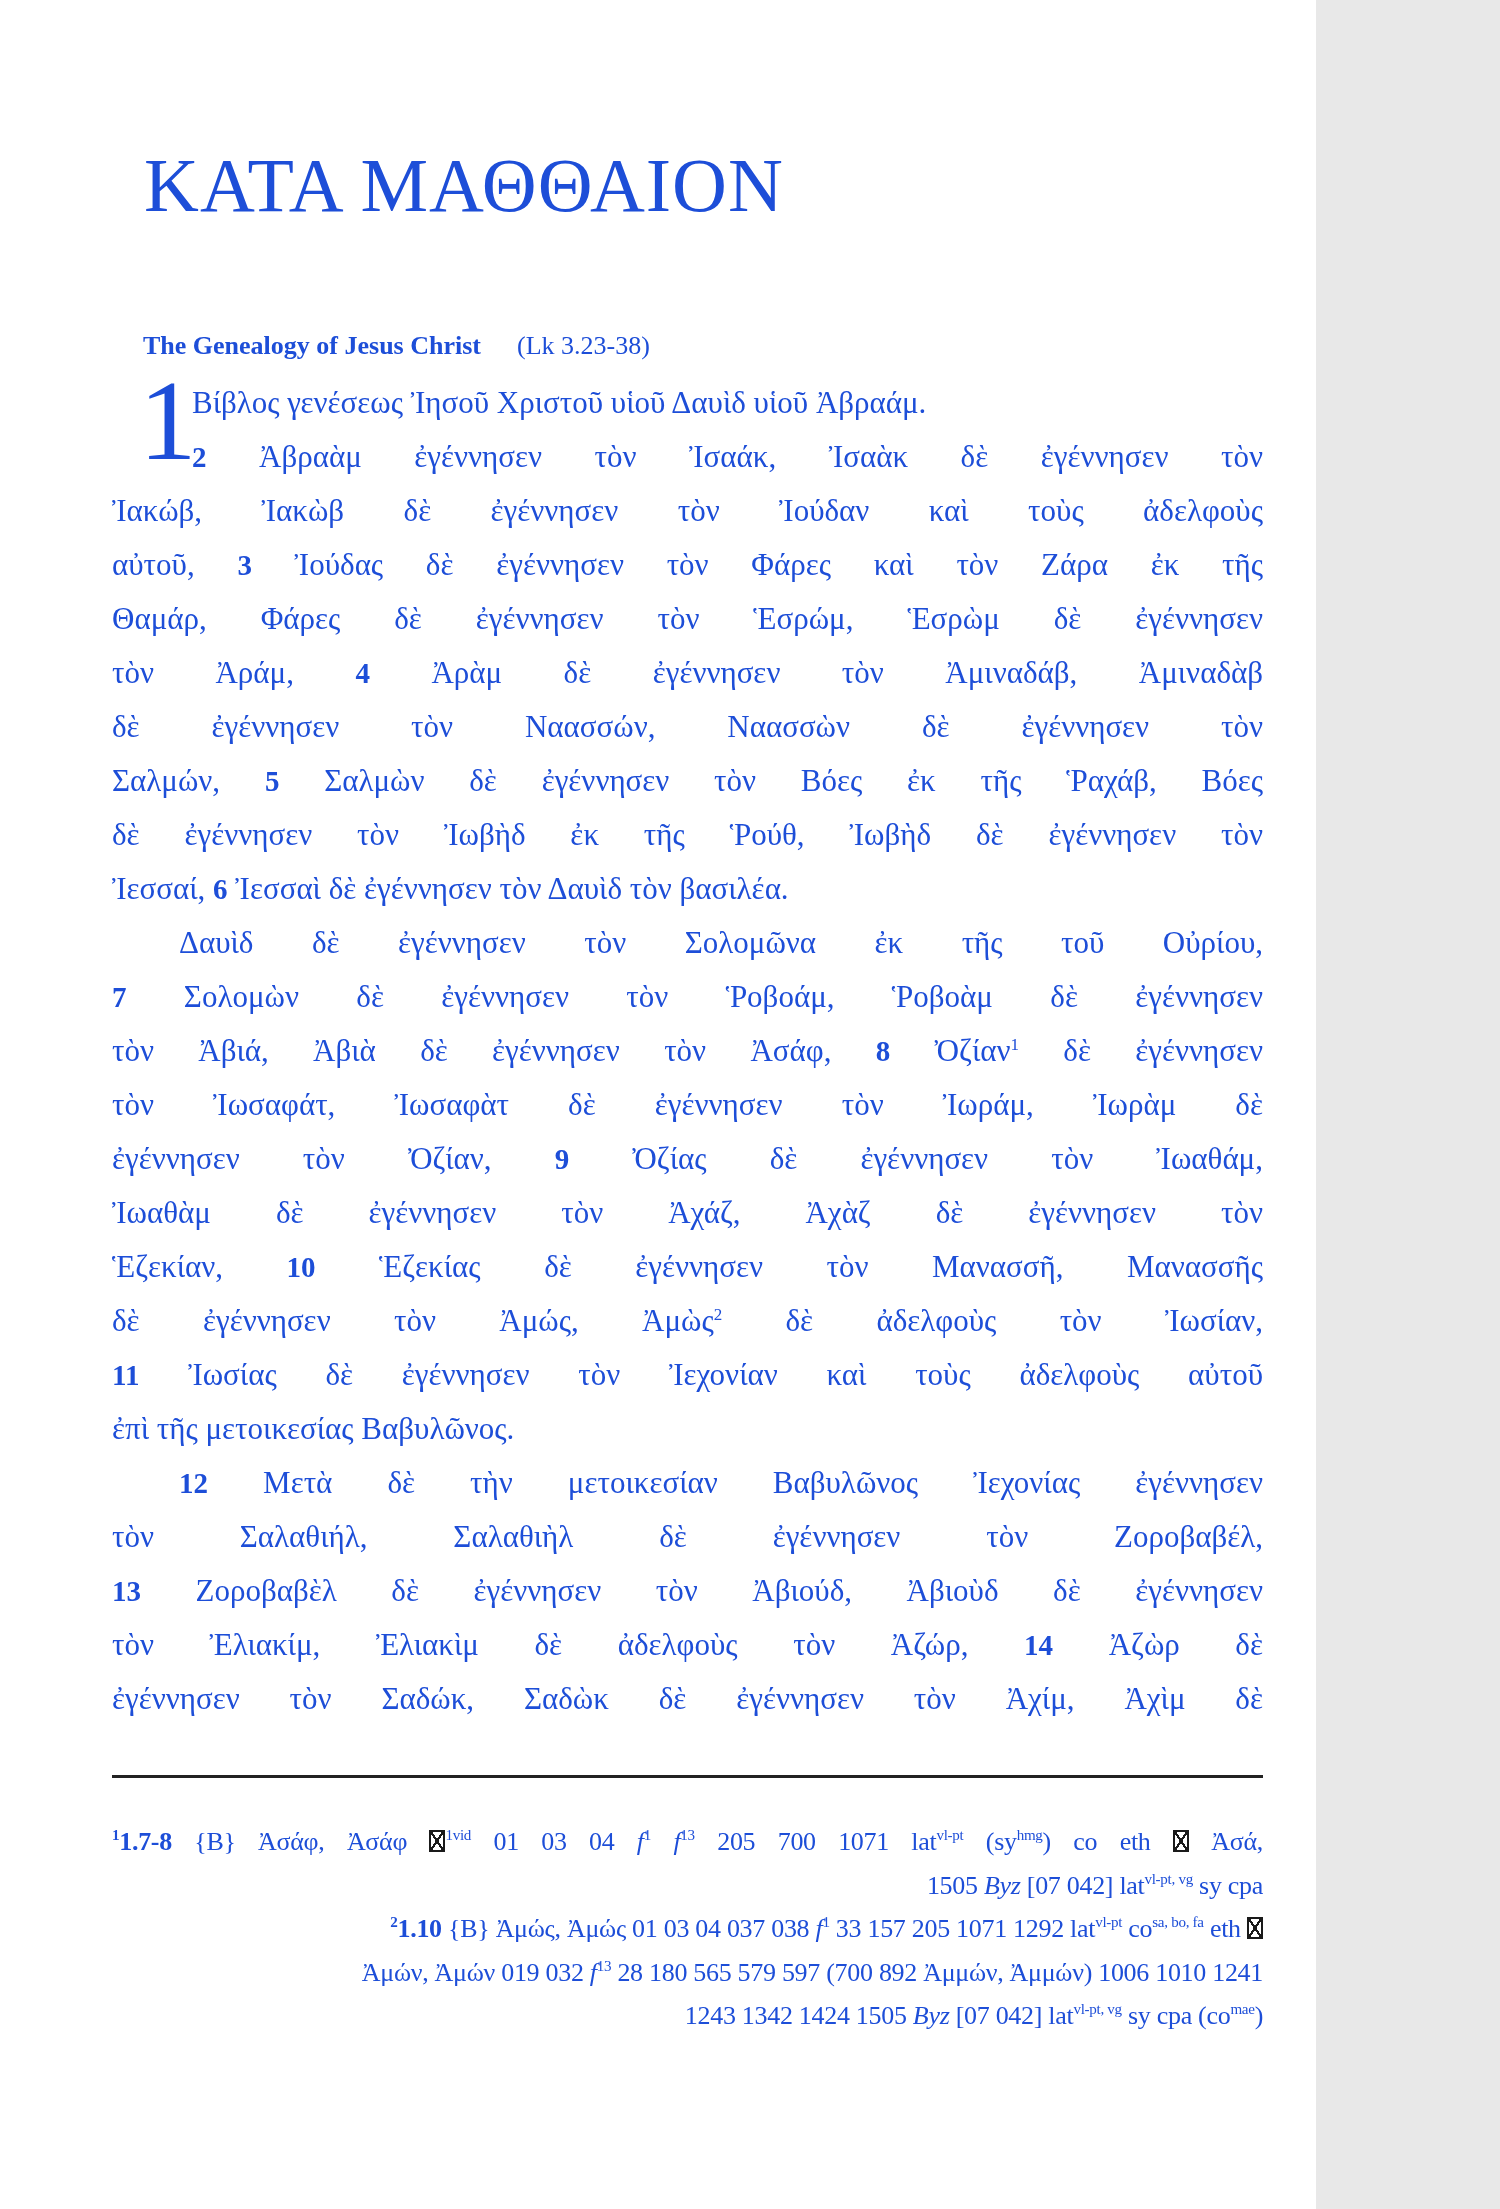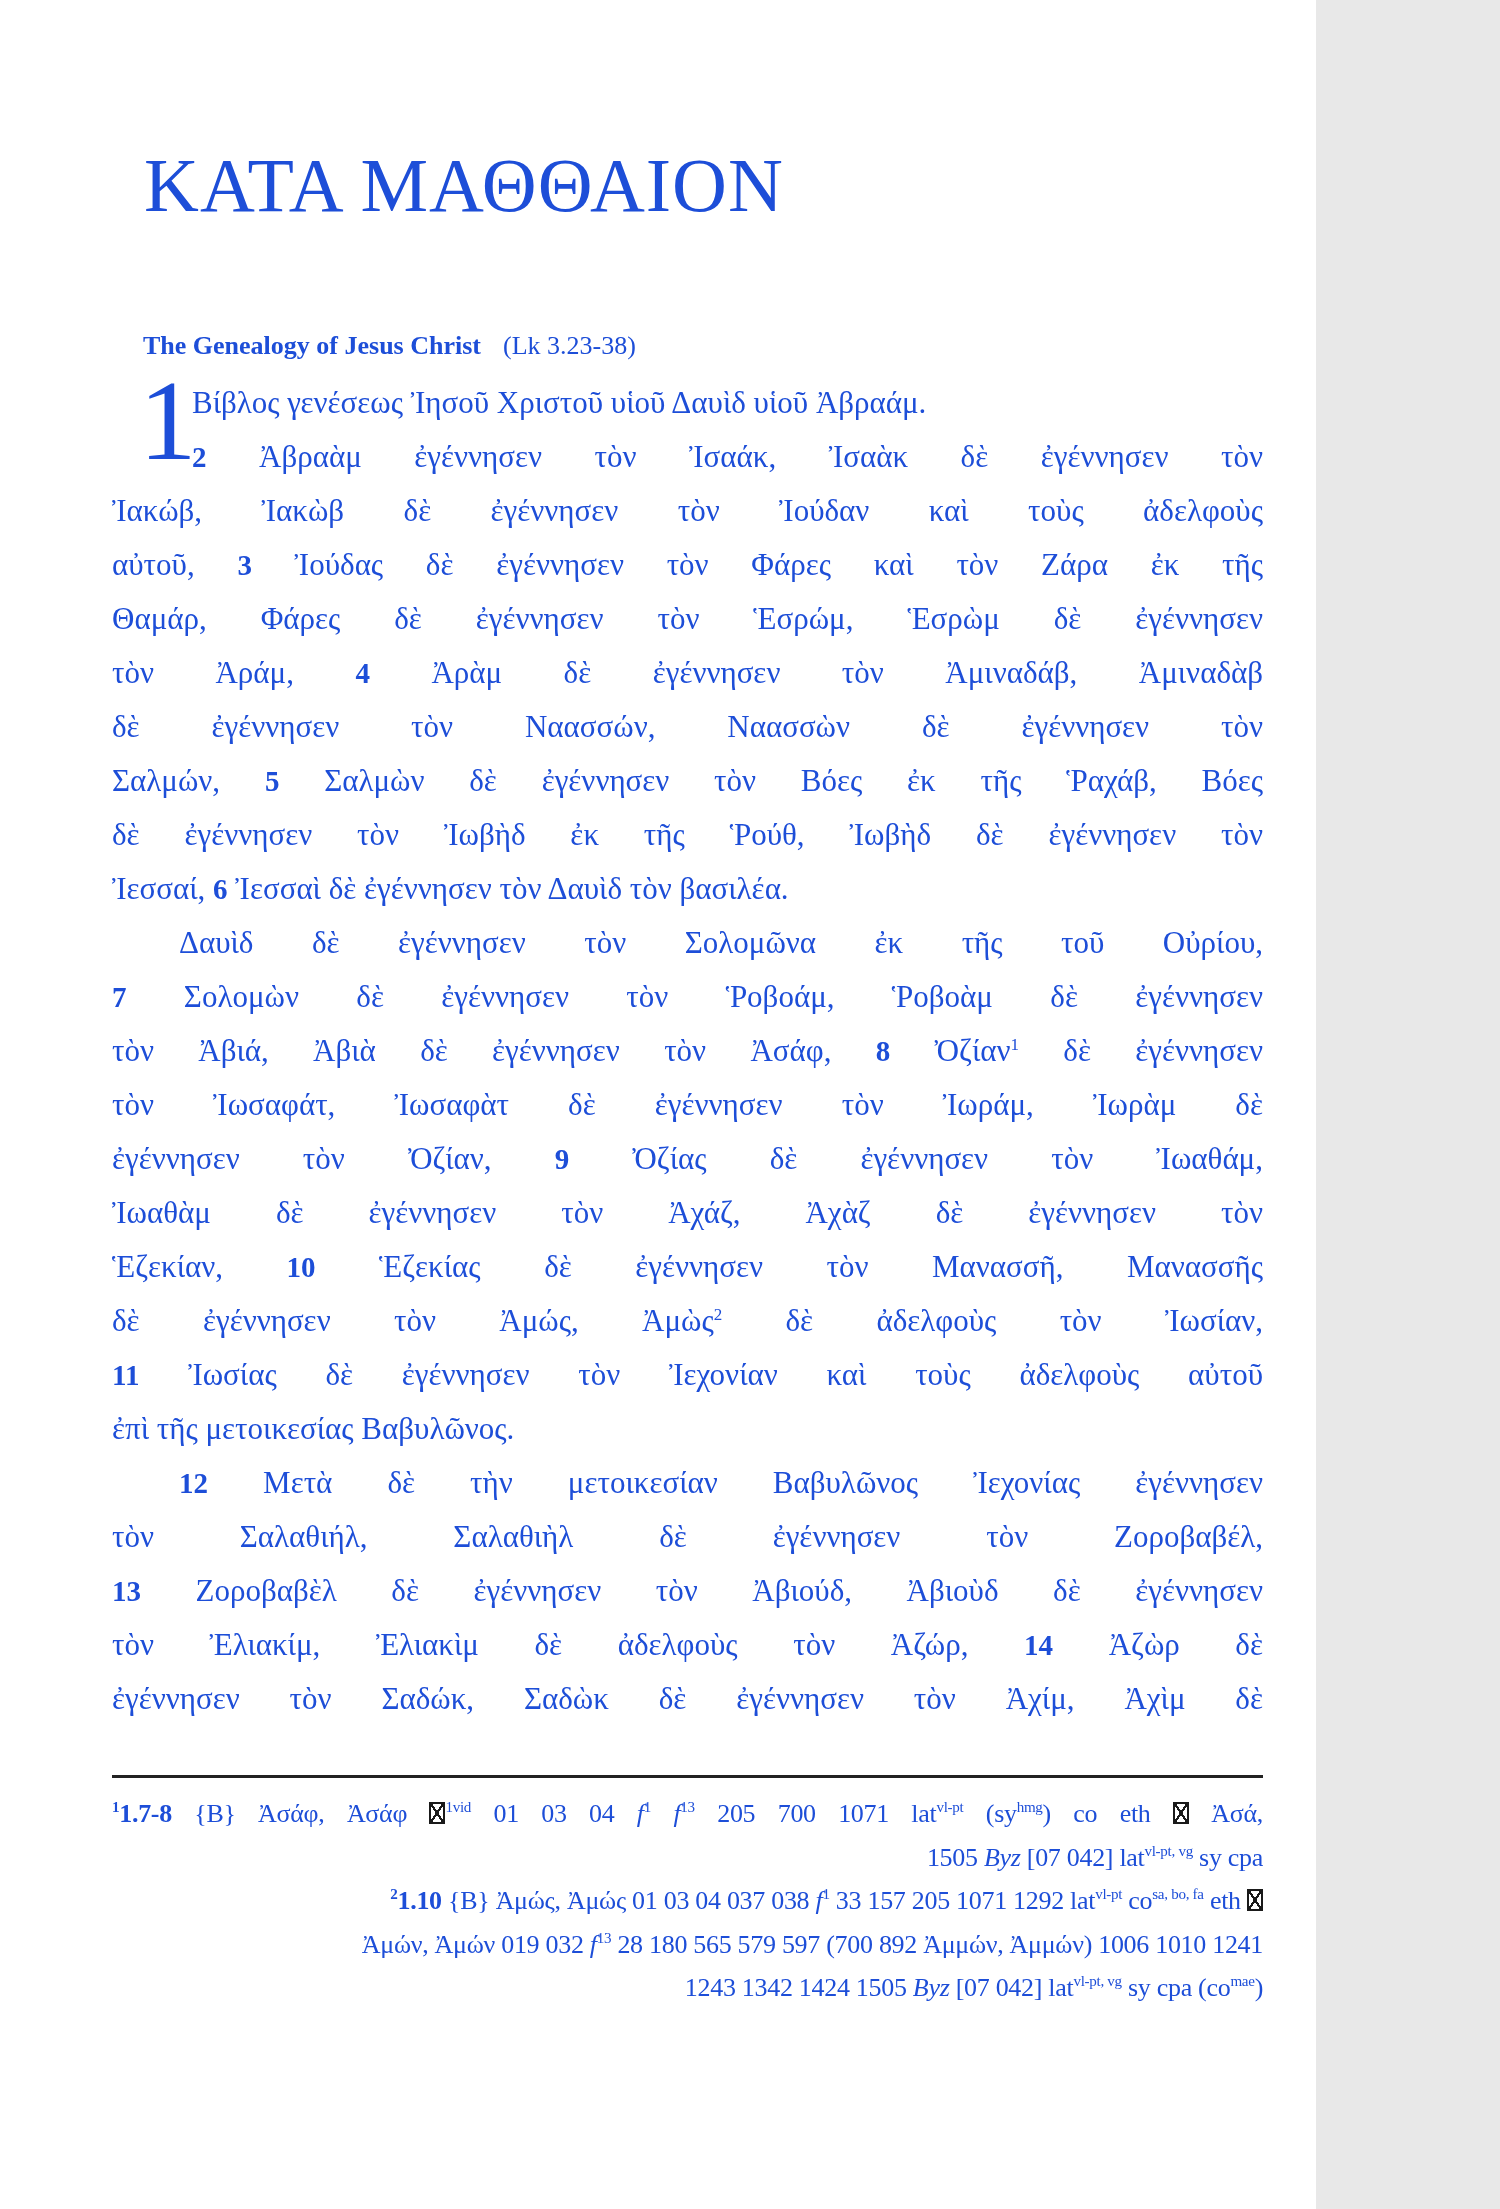--- a/index.html
+++ b/index.html
@@ -15,21 +15,21 @@
   .title {
     position:absolute; left:144px; top:147px;
     font-size:76px; line-height:76px; font-weight:normal;
     letter-spacing:1px; white-space:nowrap;
   }
   .heading {
     position:absolute; left:143px; top:331px;
     font-size:26px; line-height:30px; white-space:nowrap;
   }
   .h-title { font-weight:bold; }
-  .h-ref { font-weight:normal; margin-left:22px; }
+  .h-ref { font-weight:normal; margin-left:36px; }
   .dropcap {
     position:absolute; left:139px; top:363px;
     font-size:115px; line-height:115px; font-weight:normal;
   }
   .body-text {
     position:absolute; left:112px; top:376px; width:1151px;
   }
   .line {
     height:54px; line-height:54px;
     font-size:31px;
@@ -45,21 +45,21 @@
     width:1151px; height:3px; background:#222222;
   }
   .footnotes {
     position:absolute; left:112px; top:1792px; width:1151px;
   }
   .fline {
     height:43.5px; line-height:43.5px;
     font-size:26px; letter-spacing:-0.3px;
     text-align:right;
   }
-  .fline.just { text-align:justify; text-align-last:justify; }
+  .fline.just { text-align:justify; text-align-last:justify;margin-top:28px; }
   .bold { font-weight:bold; }
   .ital { font-style:italic; }
   .sup { font-size:58%; vertical-align:super; line-height:0; }
   .sup.supb { font-weight:bold; }
   .tofu {
     display:inline-block;
     width:16px; height:22px;
     border:2.5px solid #1a1a1a;
     vertical-align:-2px;
     background:

